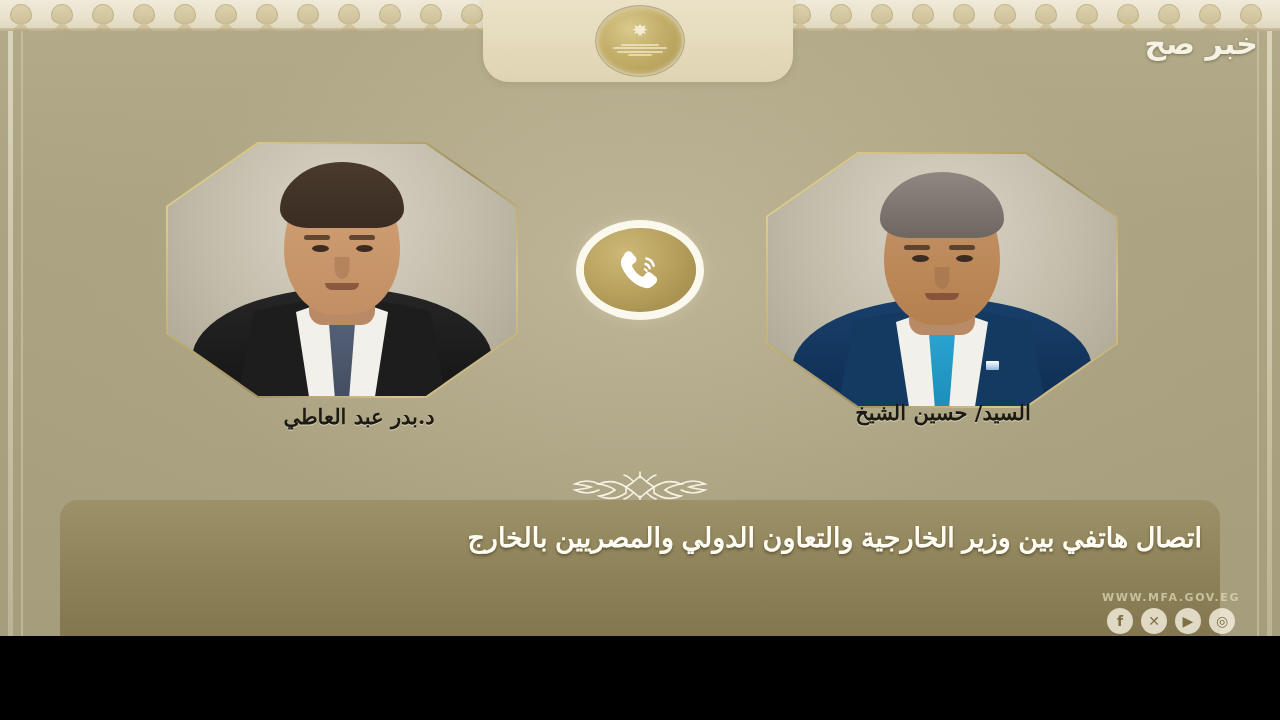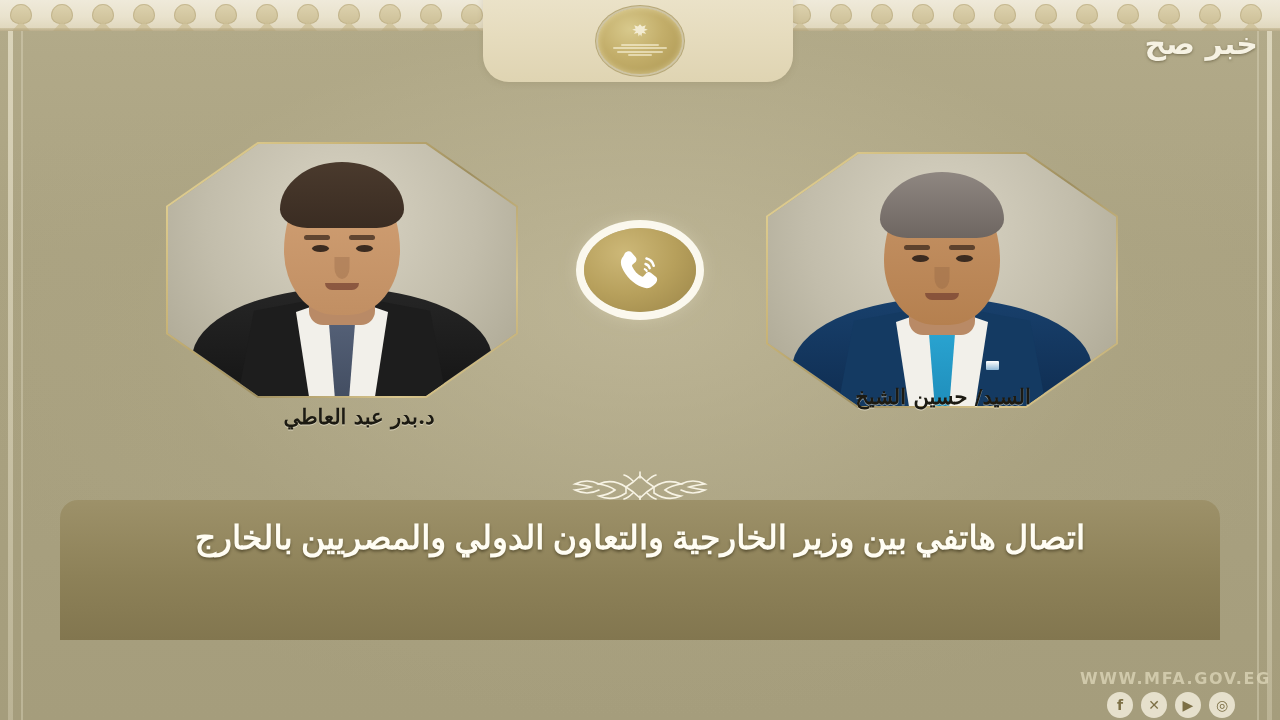--- a/index.html
+++ b/index.html
@@ -4,21 +4,21 @@
 <title>MFA Egypt Phone Call Card</title>
 <style>
   html, body {
     margin: 0;
     padding: 0;
     background: #000;
   }
   #stage {
     position: relative;
     width: 1280px;
-    height: 720px;
+    height: 636px;
     overflow: hidden;
     font-family: "DejaVu Sans", "Liberation Sans", sans-serif;
     background: #aca483;
   }
 
   
   .bg-base {
     position: absolute;
     inset: 0;
     background:
@@ -294,21 +294,21 @@
     width: 420px;
     text-align: center;
     direction: rtl;
     color: #1c1a12;
     font-size: 21px;
     font-weight: 700;
     font-family: "DejaVu Serif", "Liberation Serif", serif;
     text-shadow: 0 1px 0 rgba(255,252,236,0.5);
   }
   .name.left  { left: 149px; top: 404px; }
-  .name.right { left: 733px; top: 384px; }
+  .name.right { left: 733px; top: 400px; }
 
   
   .phone-badge {
     position: absolute;
     left: 584px; top: 228px;
     width: 112px; height: 84px;
     border-radius: 50%;
     background: radial-gradient(ellipse at 36% 30%, #cdb878 0%, #b7a05c 50%, #9b8548 100%);
     box-shadow: 0 0 0 8px rgba(255,253,244,0.92), 0 0 22px rgba(255,250,225,0.55);
     display: flex;
@@ -331,25 +331,24 @@
     left: 60px; top: 500px;
     width: 1160px; height: 140px;
     border-radius: 18px 18px 0 0;
     background: linear-gradient(180deg,#9d9169 0%, #8d8158 55%, #82764f 100%);
     overflow: hidden;
     padding-top: 16px;
     box-sizing: border-box;
   }
   .banner .line {
     direction: rtl;
-    text-align: center;
     color: #fffdf3;
-    font-family: Liberation Serif, serif;
+    font-family: Liberation Sans, sans-serif;
     font-weight: 700;
-    font-size: 33px;
+    font-size: 27px;
     line-height: 45px;
     text-shadow: 0 2px 3px rgba(40,34,14,0.45);
     padding: 0 18px;
   }
 
   
   .caption-bar {
     position: absolute;
     left: 60px; right: 60px; top: 618px;
     height: 74px;
@@ -369,21 +368,21 @@
 
   
   .footer {
     position: absolute;
     right: 18px; bottom: 2px;
     width: 182px;
     text-align: center;
   }
   .footer .url {
     color: rgba(225,217,188,0.72);
-    font-size: 16px;
+    font-size: 11px;
     letter-spacing: 1.6px;
     font-weight: 700;
     margin-bottom: 4px;
   }
   .footer .socials {
     display: flex;
     gap: 8px;
     justify-content: center;
   }
   .footer .soc {

